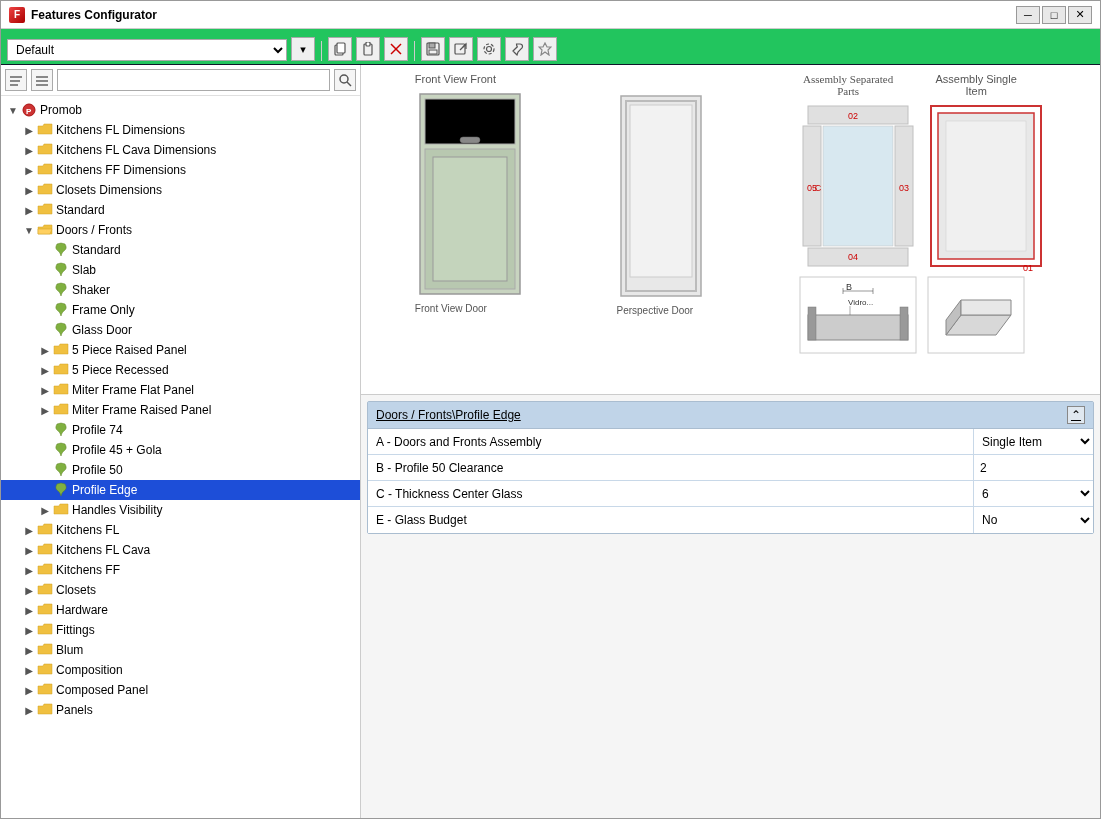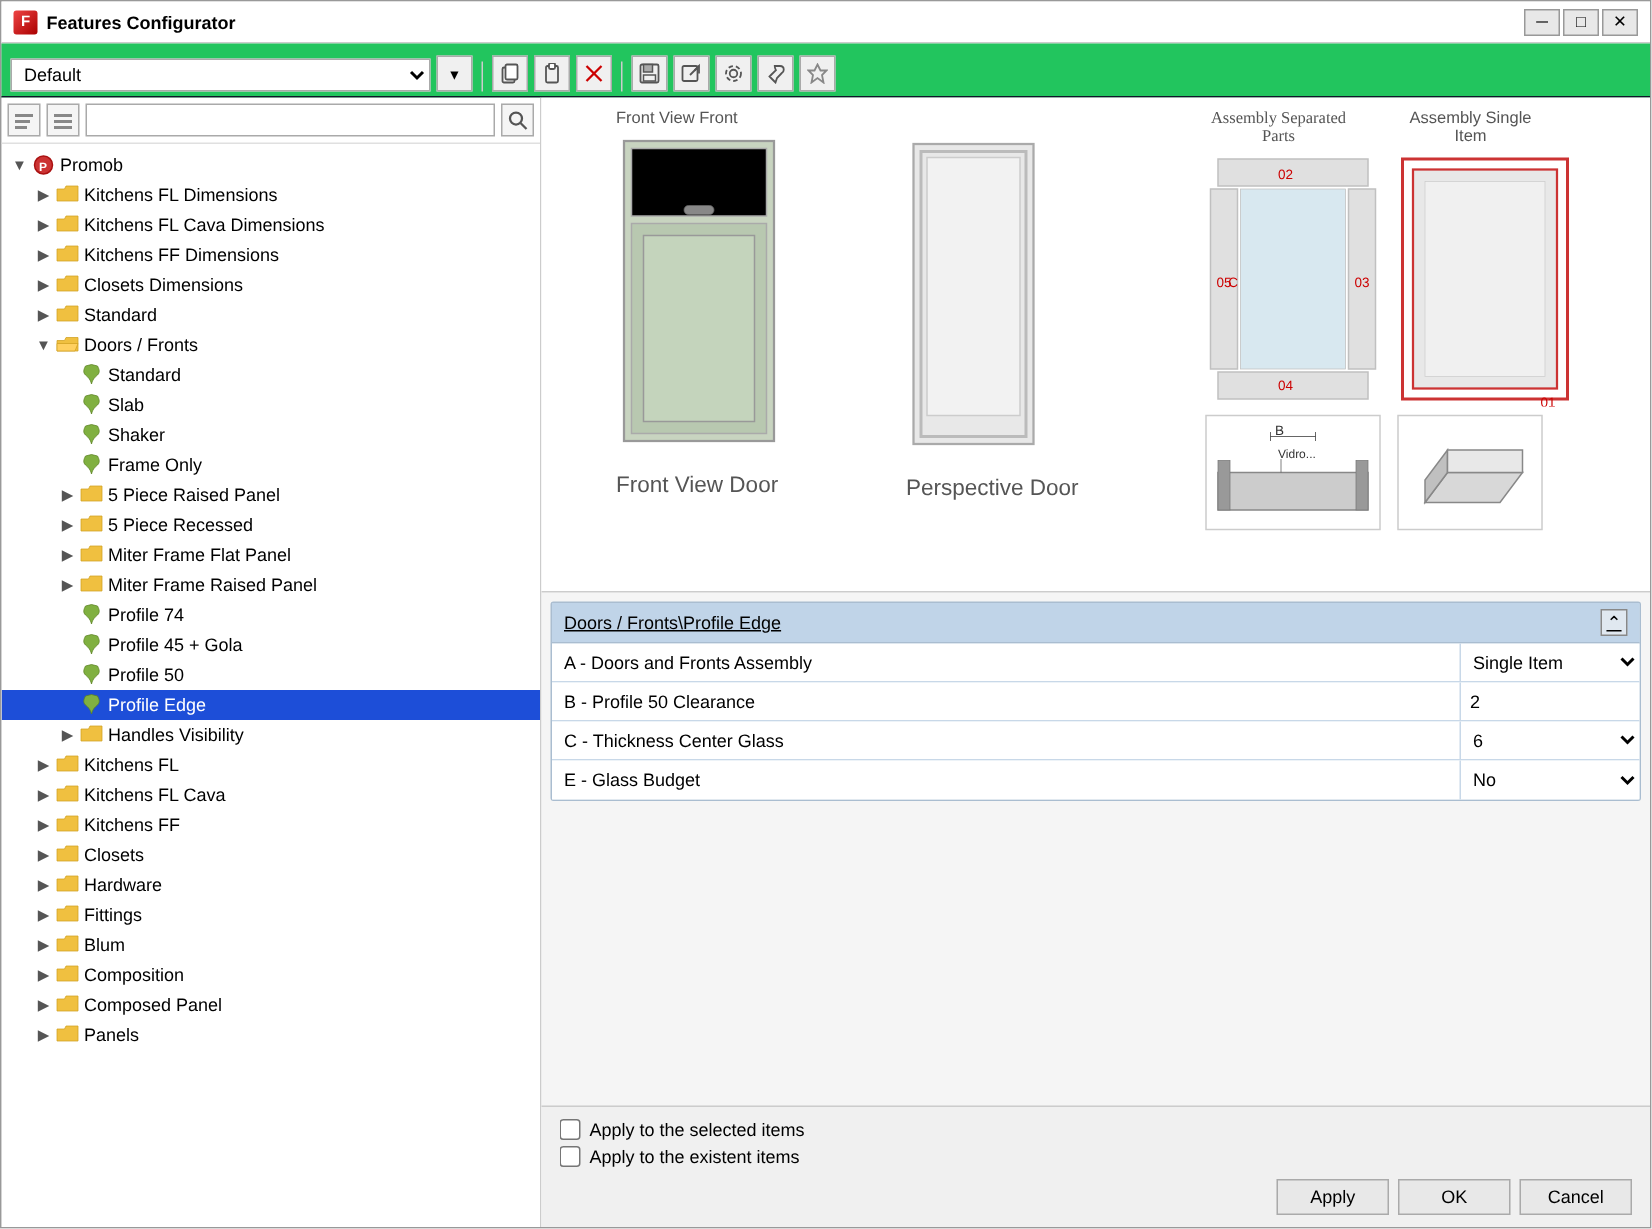--- a/index.html
+++ b/index.html
@@ -41,21 +41,21 @@
     .indent-2 { padding-left: 36px; }
     
     
     .right-panel { flex: 1; display: flex; flex-direction: column; background: #f5f5f5; }
     
     
     .image-area { background: white; border-bottom: 1px solid #ccc; padding: 8px; display: flex; align-items: flex-start; justify-content: space-around; height: 330px; }
     
     .image-col { display: flex; flex-direction: column; align-items: flex-start; }
     .img-label { font-size: 11px; color: #555; margin-bottom: 4px; text-align: center; }
-    .img-label-bottom { font-size: 15px; color: #555; margin-top: 16px; text-align: center; }
+    .img-label-bottom { font-size: 10px; color: #555; margin-top: 4px; text-align: center; }
     
     
     .props-panel { background: #dde8f0; border: 1px solid #aabdd0; margin: 6px; border-radius: 2px; }
     .props-header { background: #c0d4e8; border-bottom: 1px solid #aabdd0; padding: 4px 8px; display: flex; align-items: center; justify-content: space-between; font-size: 12px; font-weight: normal; text-decoration: underline; }
     .props-collapse { width: 18px; height: 18px; border: 1px solid #888; background: #e0e8f0; display: flex; align-items: center; justify-content: center; cursor: pointer; font-size: 12px; }
     .props-row { display: flex; align-items: center; border-bottom: 1px solid #c8d8e8; background: white; padding: 0; height: 26px; }
     .props-row:last-child { border-bottom: none; }
     .props-label { flex: 1; padding: 0 8px; font-size: 12px; }
     .props-value { width: 120px; border-left: 1px solid #c8d8e8; padding: 0 6px; font-size: 12px; display: flex; align-items: center; height: 100%; }
     .props-value-text { flex: 1; }
@@ -255,20 +255,27 @@
         </div>
 
         <div class="tree-item indent-2">
           <span class="expand-icon"> </span>
           <svg class="tree-icon" viewBox="0 0 16 16">
               <path d="M4 2 C3 4 2 6 4 8 C5 9 7 10 8 14 C9 10 11 9 12 8 C14 6 13 4 12 2 L8 1 Z" fill="#80b040" stroke="#5a8020" stroke-width="0.5"></path>
             </svg>
           <span class="tree-label">Frame Only</span>
         </div>
 
+        <div class="tree-item indent-2">
+          <span class="expand-icon"> </span>
+          <svg class="tree-icon" viewBox="0 0 16 16">
+              <path d="M4 2 C3 4 2 6 4 8 C5 9 7 10 8 14 C9 10 11 9 12 8 C14 6 13 4 12 2 L8 1 Z" fill="#80b040" stroke="#5a8020" stroke-width="0.5"></path>
+            </svg>
+          <span class="tree-label">Glass Door</span>
+        </div>
 
         <div class="tree-item indent-2">
           <span class="expand-icon">▶</span>
           <svg class="tree-icon" viewBox="0 0 16 16">
               <path d="M1 4 h5 l1 -2 h8 v10 h-14 z" fill="#f0c040" stroke="#d0a020" stroke-width="0.5"></path>
             </svg>
           <span class="tree-label">5 Piece Raised Panel</span>
         </div>
 
         <div class="tree-item indent-2">
@@ -558,30 +565,15 @@
             <select class="props-select">
               <option>Yes</option>
               <option selected="">No</option>
             </select>
           </div>
         </div>
       </div>
 
       <div style="flex:1;"></div>
 
-      <div class="bottom-bar">
-        <div class="checkbox-row">
-          <input type="checkbox" id="cb1" style="">
-          <label for="cb1">Apply to the selected items</label>
-        </div>
-        <div class="checkbox-row">
-          <input type="checkbox" id="cb2" style="">
-          <label for="cb2">Apply to the existent items</label>
-        </div>
-        <div class="button-row">
-          <button class="btn">Apply</button>
-          <button class="btn">OK</button>
-          <button class="btn">Cancel</button>
-        </div>
-      </div>
     </div>
   </div>
 </div>
 
 </body></html>

